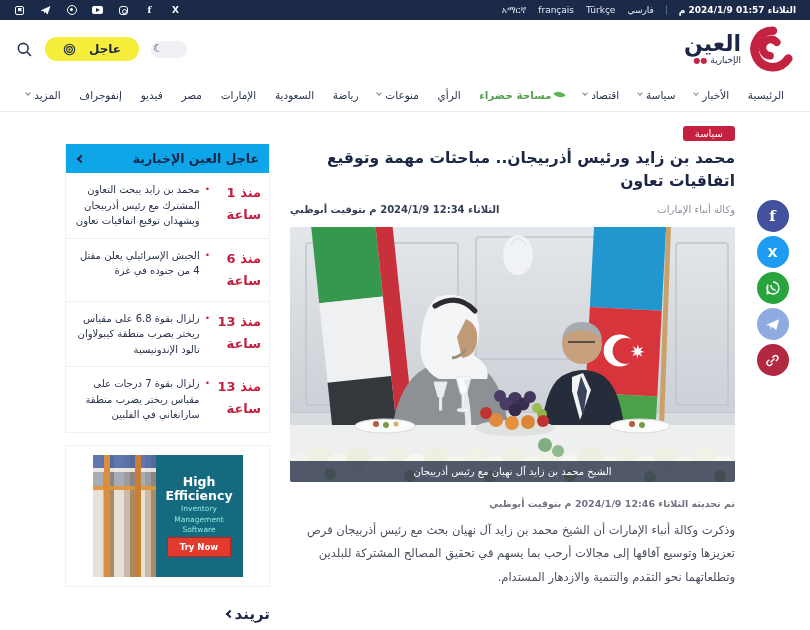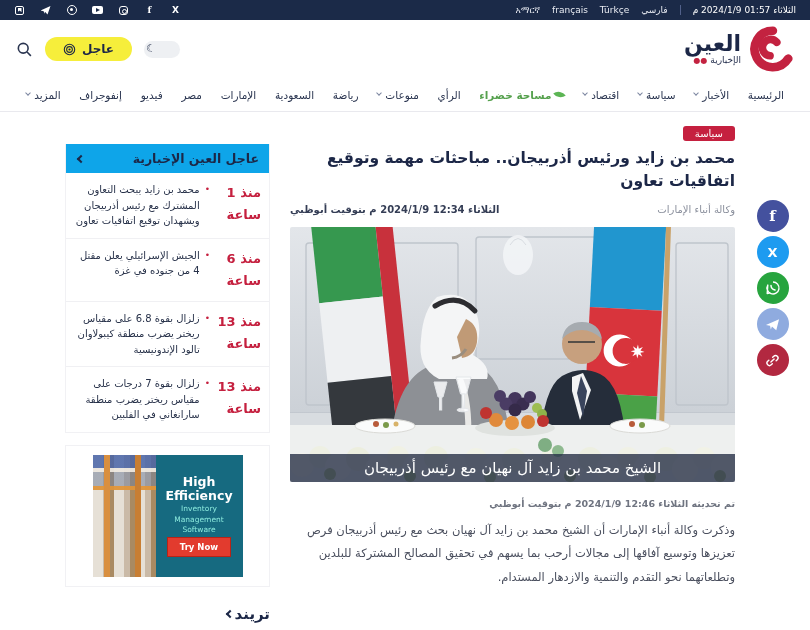--- a/index.html
+++ b/index.html
@@ -3,21 +3,21 @@
 <meta charset="utf-8">
 <style>
   * { margin:0; padding:0; box-sizing:border-box; }
   html,body { width:810px; height:630px; overflow:hidden; background:#fff;
     font-family:"DejaVu Sans", sans-serif; direction:rtl; }
 
   
   .topbar { height:20px; background:#1b2a48; display:flex; align-items:center;
     justify-content:space-between; padding:0 14px; }
   .tb-right { display:flex; align-items:center; gap:12px; color:#fff; font-size:9px; }
-  .tb-date { color:#fff; font-weight:normal; }
+  .tb-date { color:#fff; font-weight:bold; }
   .tb-sep { width:1px; height:10px; background:#51608a; }
   .tb-lang { color:#e8ebf2; cursor:pointer; }
   .tb-social { display:flex; direction:ltr; align-items:center; gap:15px; }
   .ticon { display:inline-flex; align-items:center; justify-content:center; width:11px; height:11px; color:#fff; font-size:9px; font-weight:bold; }
   .i-box { width:9px; height:9px; border:1.2px solid #fff; border-radius:2px; position:relative; }
   .i-box::after{content:"";position:absolute;inset:1.5px;background:#fff;
     clip-path:polygon(0 0,100% 0,100% 100%,50% 62%,0 100%);}
   .i-plane { width:10px; height:10px; background:#fff;
     clip-path:polygon(0% 55%,100% 10%,70% 95%,45% 68%,38% 88%,32% 62%); }
   .i-wa { width:10px; height:10px; border:1.3px solid #fff; border-radius:50%; position:relative; }
@@ -35,21 +35,21 @@
   .logo { display:flex; align-items:center; gap:7px; cursor:pointer; }
   .logo-text { text-align:right; }
   .logo-title { font-size:22px; font-weight:bold; color:#1c2747; line-height:1; }
   .logo-sub { font-size:9px; color:#1c2747; letter-spacing:1px; }
   .logo-sub .dots { color:#c32240; font-size:8px; letter-spacing:0; }
   .controls { display:flex; align-items:center; gap:12px; }
   .toggle { width:36px; height:17px; background:#eef0f3; border-radius:9px; position:relative; cursor:pointer; }
   .toggle .moon { position:absolute; left:2px; top:1px; font-size:11px; color:#2a3550; line-height:14px; }
   .breaking-pill { background:#f6ee3b; border-radius:15px; padding:5px 18px; display:flex;
     align-items:center; gap:6px; cursor:pointer; }
-  .breaking-pill .lbl { font-size:12px; font-weight:bold; color:#1c2747; }
+  .breaking-pill .lbl { font-size:12px; font-weight:bold; color:#1c2747;margin-left:7px; }
   .search-btn { cursor:pointer; display:flex; }
 
   
   .nav { height:34px; border-bottom:1px solid #e9e9ee; display:flex; align-items:center; }
   .nav ul { list-style:none; display:flex; width:100%; padding:0 26px;
     justify-content:space-between; align-items:center; }
   .nav li { font-size:10.5px; color:#2a3550; cursor:pointer; white-space:nowrap;
     display:flex; align-items:center; gap:4px; }
   .nav li.green { color:#56a14e; font-weight:bold; }
   .chev-down { width:4px; height:4px; border-left:1.2px solid #7c86a0; border-bottom:1.2px solid #7c86a0;
@@ -72,21 +72,21 @@
   .article { width:445px; margin-left:20px; }
   .badge { display:inline-block; background:#c5203f; color:#fff; font-size:10px;
     padding:2px 12px; border-radius:3px; margin-bottom:6px; }
   .title { font-size:15.5px; font-weight:bold; color:#1c2747; line-height:1.5; margin-bottom:10px; }
   .byline { display:flex; justify-content:space-between; align-items:center; margin-bottom:12px; }
   .source { font-size:10px; color:#8a8f9c; }
   .pubdate { font-size:10px; color:#343d55; font-weight:bold; }
   .hero { position:relative; width:445px; height:255px; border-radius:2px; overflow:hidden; }
   .hero svg { position:absolute; inset:0; }
   .caption { position:absolute; bottom:0; left:0; right:0; background:rgba(35,44,66,.78);
-    color:#fff; font-size:15px; text-align:center; padding:5px 0; }
+    color:#fff; font-size:10px; text-align:center; padding:5px 0; }
   .updated { font-size:9.5px; color:#6f7480; font-weight:bold; margin:16px 0 10px; }
   .lead { font-size:12px; font-weight:bold; color:#1f2b4c; line-height:2.1; margin-bottom:8px; }
   .para { font-size:11.5px; color:#4a4f5e; line-height:2.05; margin-bottom:8px; }
 
   
   .sidebar { width:205px; }
   .bn-box { margin-top:22px; border:1px solid #f1f1f4; border-top:none; }
   .bn-head { background:#0ea5e9; padding:7px 10px; display:flex; align-items:center;
     justify-content:space-between; cursor:pointer; }
   .bn-head .t { font-size:12.5px; font-weight:bold; color:#1c2747; }

